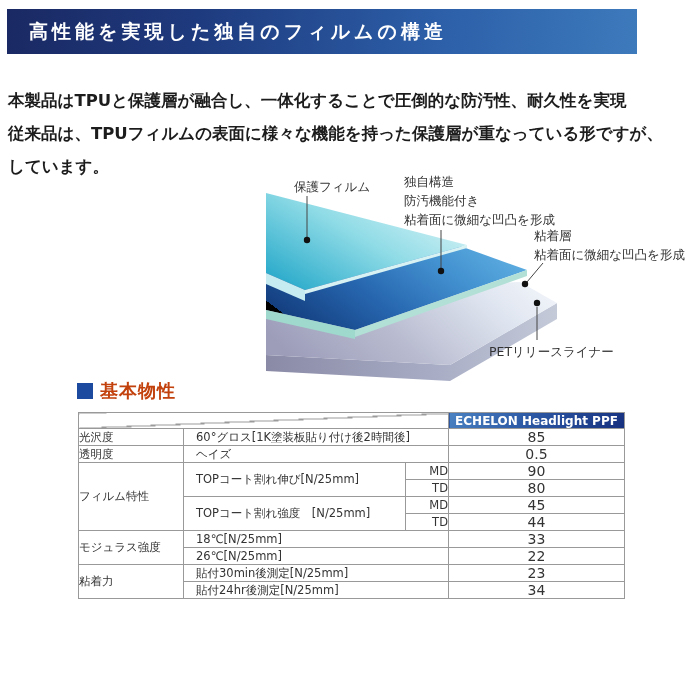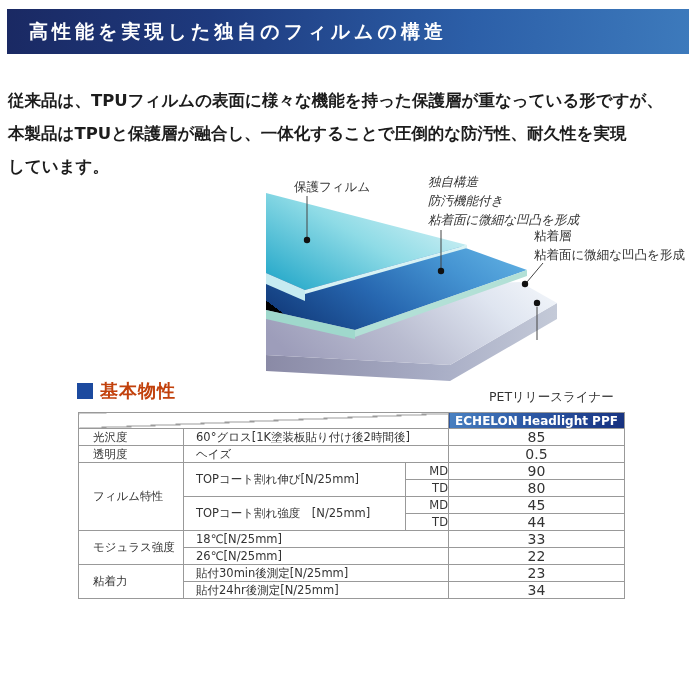--- a/index.html
+++ b/index.html
@@ -3,48 +3,48 @@
 <meta charset="utf-8">
 <style>
   * { margin:0; padding:0; box-sizing:border-box; }
   body { background:#fff; }
   .page {
     position:relative; width:700px; height:700px; background:#ffffff;
     font-family:"DejaVu Sans","Liberation Sans",sans-serif; overflow:hidden;
   }
   
   .banner {
-    position:absolute; left:7px; top:9px; width:682px; height:45px;
+    position:absolute; left:7px; top:9px; width:630px; height:45px;
     background:linear-gradient(95deg,#1a2963 0%,#1e3a7e 30%,#2c5fa8 68%,#3d7abc 100%);
     display:flex; align-items:center;
   }
   .banner-title {
     color:#ffffff; font-family:"DejaVu Serif","Liberation Serif",serif;
     font-size:19px; font-weight:600; letter-spacing:4px; padding-left:22px; white-space:nowrap;
   }
   
   .intro { position:absolute; left:8px; top:84px; width:680px; color:#1c1c1c;
            font-size:16.5px; font-weight:600; line-height:33px; }
   .intro-line { white-space:nowrap; }
   
   .diagram { position:absolute; left:0; top:170px; width:568px; height:215px; }
   .diagram svg { position:absolute; left:0; top:0; }
   .dlabel { position:absolute; color:#333; font-size:12.5px; line-height:19px; white-space:nowrap; }
   .lbl-protect { left:294px; top:7px; }
-  .lbl-unique  { left:428px; top:2px;font-style:italic; }
+  .lbl-unique  { left:404px; top:2px; }
   .lbl-adh     { left:534px; top:56px; }
-  .lbl-pet     { left:489px; top:172px;margin-top:45px; }
+  .lbl-pet     { left:489px; top:172px; }
   
   .section-title { position:absolute; left:77px; top:379px; display:flex; align-items:center; }
   .sq { width:16px; height:16px; background:#1c4a9f; margin-right:7px; }
   .section-title-text { color:#c2410c; font-size:18px; font-weight:bold; letter-spacing:1px; }
   
   .spec-table { position:absolute; left:78px; top:412px; border-collapse:collapse; table-layout:fixed; }
   .spec-table td { border:1px solid #999; height:16px; font-size:11.5px; color:#333; vertical-align:middle; }
-  td.cat  { padding-left:14px; text-align:left; }
+  td.cat  { text-align:left; }
   td.test { padding-left:12px; text-align:left; }
   td.dir  { text-align:right; }
   td.val  { text-align:center; font-size:14px; }
   td.diag {
     background-image:linear-gradient(to bottom right,
       transparent calc(50% - 0.6px), #9a9a9a calc(50% - 0.6px),
       #9a9a9a calc(50% + 0.6px), transparent calc(50% + 0.6px));
   }
   td.prodhead {
     background:linear-gradient(125deg,#4a82c2 0%,#2c58a4 45%,#16307e 100%);
@@ -54,22 +54,22 @@
 </head>
 <body>
 
 <div class="page">
 
   <div class="banner">
     <div class="banner-title">高性能を実現した独自のフィルムの構造</div>
   </div>
 
   <div class="intro">
+    <div class="intro-line">本製品はTPUと保護層が融合し、一体化することで圧倒的な防汚性、耐久性を実現</div>
     <div class="intro-line">従来品は、TPUフィルムの表面に様々な機能を持った保護層が重なっている形ですが、</div>
-    <div class="intro-line">本製品はTPUと保護層が融合し、一体化することで圧倒的な防汚性、耐久性を実現</div>
     <div class="intro-line">しています。</div>
   </div>
 
   <div class="diagram">
     <svg width="700" height="215" viewBox="0 0 700 215">
       <defs>
         <linearGradient id="gTop" x1="0" y1="0.8" x2="1" y2="0">
           <stop offset="0" stop-color="#2fadcc"></stop>
           <stop offset="0.45" stop-color="#8edbe6"></stop>
           <stop offset="1" stop-color="#eefafb"></stop>

